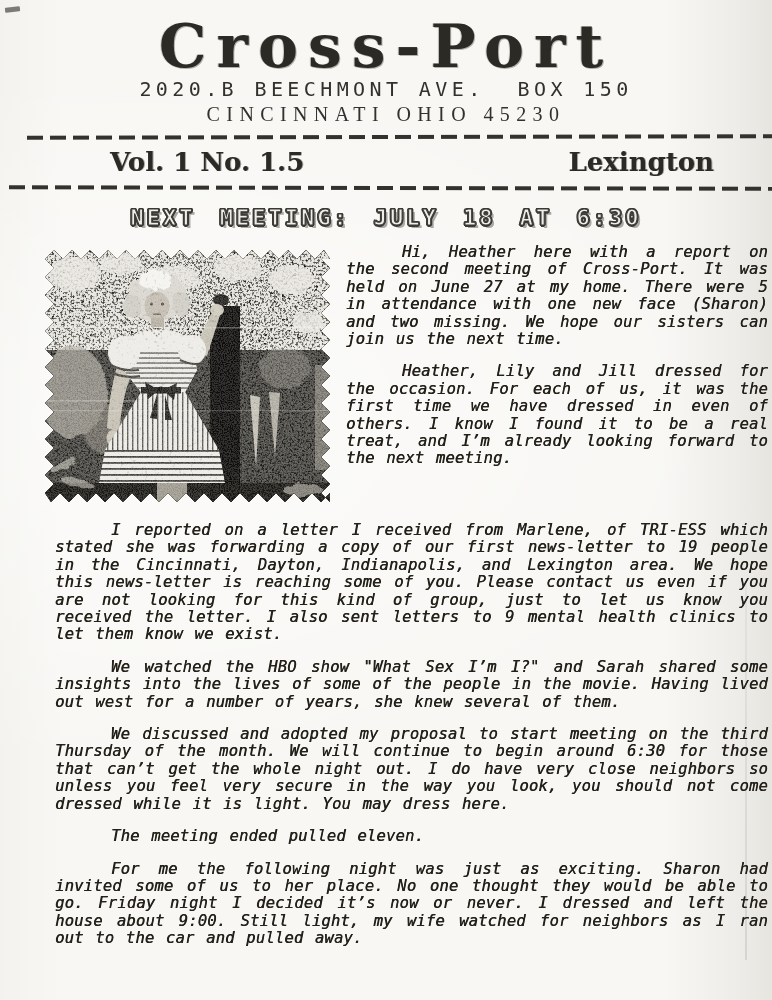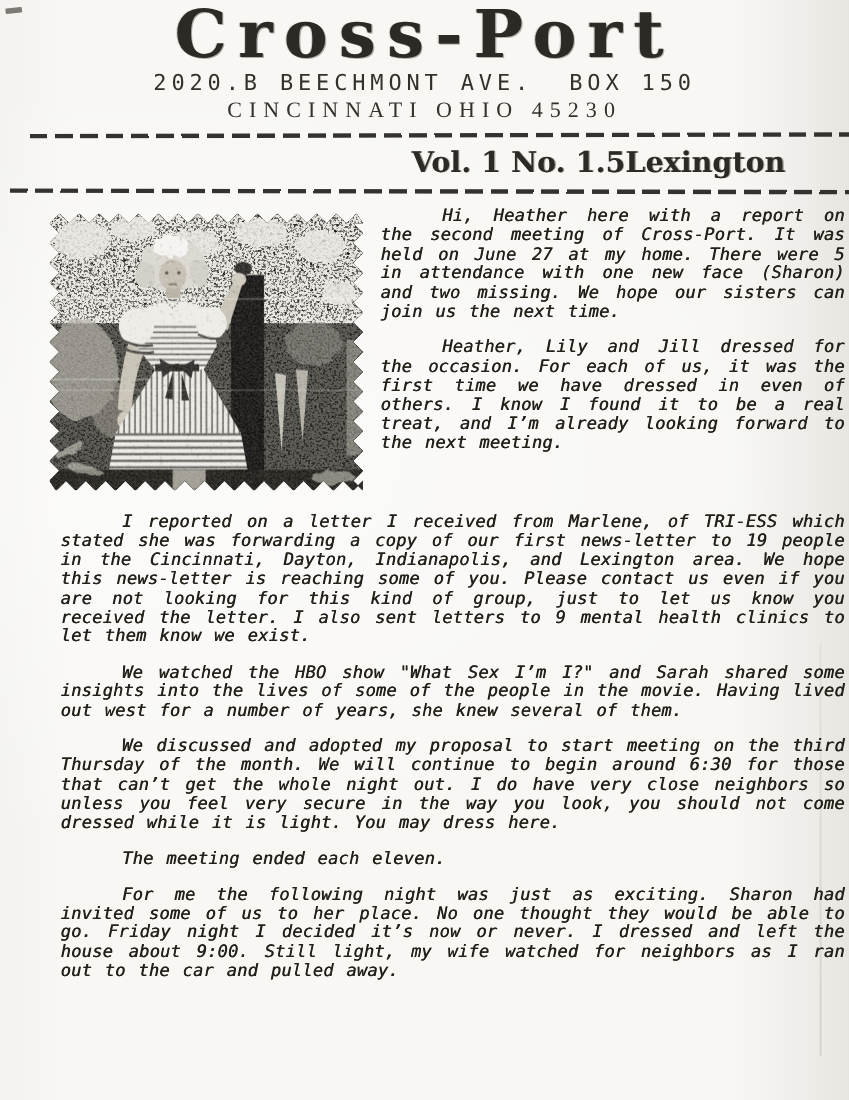--- a/index.html
+++ b/index.html
@@ -18,21 +18,21 @@
   }
   .scan-mark{
     position:absolute;left:5px;top:7px;width:15px;height:5px;
     background:#55524c;opacity:.75;border-radius:1px;transform:rotate(-6deg);
   }
   .crease{
     position:absolute;right:25px;top:585px;height:375px;width:2px;
     background:linear-gradient(180deg, rgba(60,58,54,0.05), rgba(60,58,54,0.12));
   }
   
-  header{ text-align:center; padding-top:2px; }
+  header{ text-align:center; padding-top:16px; }
   .title{
     margin:0;
     font-family:"DejaVu Serif", serif;
     font-weight:bold;
     font-size:60px;line-height:60px;
     letter-spacing:10px;
     color:#2c2a25;
     text-shadow:1px 1px 0 rgba(44,42,37,.35), -1px 0 0 rgba(44,42,37,.2);
   }
   .addr{
@@ -44,22 +44,22 @@
   .addr2{ letter-spacing:6.4px; line-height:24px;font-family:Liberation Serif, serif; }
   
   .rule{
     height:4px;margin:9px 0 0 27px;
     background:repeating-linear-gradient(90deg, #34322e 0 16px, rgba(0,0,0,0) 16px 23px);
     transform:rotate(-0.12deg);
   }
   .rule2{ margin:7px 0 0 9px; transform:rotate(0.1deg); }
   
   .issue-bar{
-    display:flex;justify-content:flex-end;align-items:baseline;
-    padding:8px 58px 2px 78px;
+    display:flex;justify-content:space-between;align-items:baseline;
+    padding:8px 58px 2px 110px;
     font-family:"DejaVu Serif", serif;
     font-weight:bold;font-size:26px;line-height:30px;
     color:#2c2a25;
     text-shadow:1px 0 0 rgba(44,42,37,.4);
   }
   
   .headline{
     margin:14px 0 0 0;
     text-align:center;
     font-family:"DejaVu Sans Mono", monospace;
@@ -111,20 +111,21 @@
 
   <div class="rule"></div>
 
   <div class="issue-bar">
     <span>Vol. 1 No. 1.5</span>
     <span>Lexington</span>
   </div>
 
   <div class="rule rule2"></div>
 
+  <h2 class="headline">NEXT MEETING: JULY 18 AT 6:30</h2>
 
   <article>
 
     <div class="photo-frame" style="clip-path: polygon(0px 9px, 9px 0px, 18px 9px, 27px 0px, 36px 9px, 45px 0px, 54px 9px, 63px 0px, 72px 9px, 81px 0px, 90px 9px, 99px 0px, 108px 9px, 117px 0px, 126px 9px, 135px 0px, 144px 9px, 153px 0px, 162px 9px, 171px 0px, 180px 9px, 189px 0px, 198px 9px, 207px 0px, 216px 9px, 225px 0px, 234px 9px, 243px 0px, 252px 9px, 261px 0px, 270px 9px, 279px 0px, 285px 9px, 276px 9px, 285px 18px, 276px 27px, 285px 36px, 276px 45px, 285px 54px, 276px 63px, 285px 72px, 276px 81px, 285px 90px, 276px 99px, 285px 108px, 276px 117px, 285px 126px, 276px 135px, 285px 144px, 276px 153px, 285px 162px, 276px 171px, 285px 180px, 276px 189px, 285px 198px, 276px 207px, 285px 216px, 276px 225px, 285px 234px, 276px 243px, 285px 252px, 285px 243px, 276px 252px, 267px 243px, 258px 252px, 249px 243px, 240px 252px, 231px 243px, 222px 252px, 213px 243px, 204px 252px, 195px 243px, 186px 252px, 177px 243px, 168px 252px, 159px 243px, 150px 252px, 141px 243px, 132px 252px, 123px 243px, 114px 252px, 105px 243px, 96px 252px, 87px 243px, 78px 252px, 69px 243px, 60px 252px, 51px 243px, 42px 252px, 33px 243px, 24px 252px, 15px 243px, 6px 252px, 0px 243px, 9px 252px, 0px 243px, 9px 234px, 0px 225px, 9px 216px, 0px 207px, 9px 198px, 0px 189px, 9px 180px, 0px 171px, 9px 162px, 0px 153px, 9px 144px, 0px 135px, 9px 126px, 0px 117px, 9px 108px, 0px 99px, 9px 90px, 0px 81px, 9px 72px, 0px 63px, 9px 54px, 0px 45px, 9px 36px, 0px 27px, 9px 18px, 0px 9px);">
       <svg viewBox="0 0 285 252" aria-hidden="true">
         <defs>
           <filter id="nzw" x="-5%" y="-5%" width="110%" height="110%">
             <feTurbulence type="fractalNoise" baseFrequency="0.5" numOctaves="2" seed="4" stitchTiles="stitch"></feTurbulence>
             <feColorMatrix type="matrix" values="0 0 0 0 1  0 0 0 0 1  0 0 0 0 0.96  4 4 4 0 -5"></feColorMatrix>
           </filter>
@@ -239,16 +240,16 @@
         <rect y="77" width="285" height="1.5" fill="#f6f5f2" opacity="0.3"></rect>
         <rect y="160" width="285" height="1.3" fill="#f6f5f2" opacity="0.22"></rect>
       </svg>
     </div>
 
     <p>Hi, Heather here with a report on the second meeting of Cross-Port. It was held on June 27 at my home. There were 5 in attendance with one new face (Sharon) and two missing. We hope our sisters can join us the next time.</p>
     <p>Heather, Lily and Jill dressed for the occasion. For each of us, it was the first time we have dressed in even of others. I know I found it to be a real treat, and I’m already looking forward to the next meeting.</p>
     <p class="clear-left">I reported on a letter I received from Marlene, of TRI-ESS which stated she was forwarding a copy of our first news-letter to 19 people in the Cincinnati, Dayton, Indianapolis, and Lexington area. We hope this news-letter is reaching some of you. Please contact us even if you are not looking for this kind of group, just to let us know you received the letter. I also sent letters to 9 mental health clinics to let them know we exist.</p>
     <p>We watched the HBO show "What Sex I’m I?" and Sarah shared some insights into the lives of some of the people in the movie. Having lived out west for a number of years, she knew several of them.</p>
     <p>We discussed and adopted my proposal to start meeting on the third Thursday of the month. We will continue to begin around 6:30 for those that can’t get the whole night out. I do have very close neighbors so unless you feel very secure in the way you look, you should not come dressed while it is light. You may dress here.</p>
-    <p>The meeting ended each eleven.</p>
+    <p>The meeting ended pulled eleven.</p>
     <p>For me the following night was just as exciting. Sharon had invited some of us to her place. No one thought they would be able to go. Friday night I decided it’s now or never. I dressed and left the house about 9:00. Still light, my wife watched for neighbors as I ran out to the car and pulled away.</p>
   </article>
 </div>
 
 </body></html>

